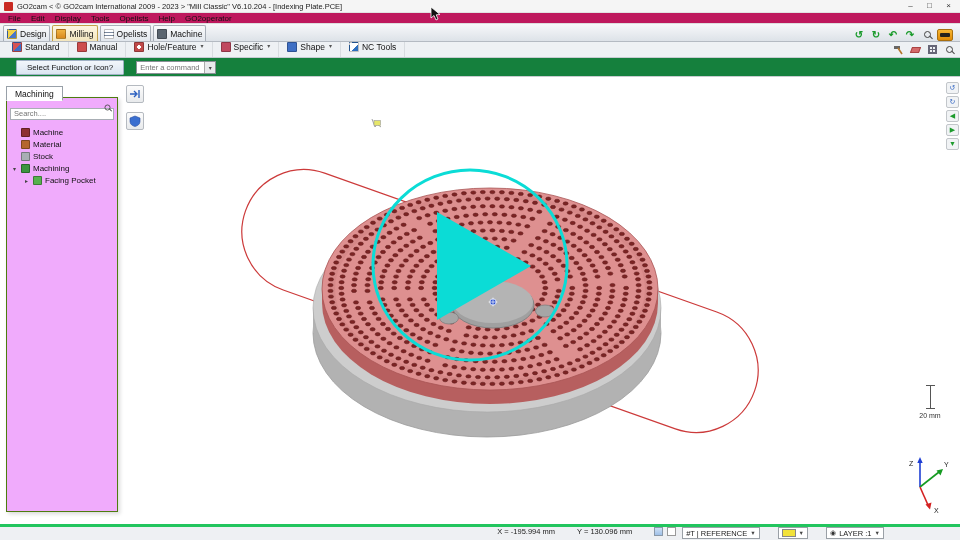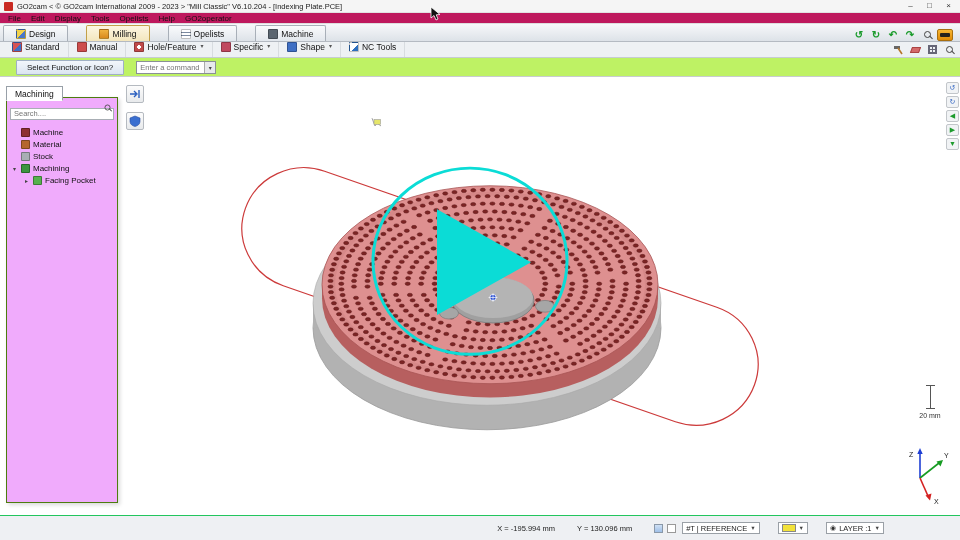--- a/index.html
+++ b/index.html
@@ -9,21 +9,21 @@
 .titlebar{height:13px;background:#f5f5f5;display:flex;align-items:center;padding:0 2px;border-bottom:1px solid #e2e2e2}
 .app-icon{width:9px;height:9px;background:#c92a22;border-radius:1px;margin:0 4px 0 2px;flex:none}
 .title{font-size:7.5px;color:#222;flex:1;white-space:nowrap;overflow:hidden}
 .win-controls{display:flex}
 .win-btn{width:19px;height:12px;font-size:8px;line-height:12px;text-align:center;color:#333;cursor:default}
 
 .menubar{height:11px;background:#be185d;display:flex;align-items:center;padding-left:3px;border-bottom:1px solid #ddd}
 .menu-item{font-size:8px;padding:0 5px;color:#111}
 
 .tabrow{height:18px;background:linear-gradient(#f7f8fa,#dde2e8);border-bottom:1px solid #b4bac2;display:flex;align-items:flex-end;padding:0 3px}
-.tab{display:flex;align-items:center;gap:3px;height:16px;padding:0 12px;margin-right:18px;border:1px solid #a8afb8;border-bottom:none;border-radius:2px 2px 0 0;background:linear-gradient(#fafbfc,#e2e7ed);font-size:8.5px}
+.tab{display:flex;align-items:center;gap:3px;height:16px;padding:0 3px;margin-right:2px;border:1px solid #a8afb8;border-bottom:none;border-radius:2px 2px 0 0;background:linear-gradient(#fafbfc,#e2e7ed);font-size:8.5px}
 .tab.active{background:linear-gradient(#fdf6e2,#f3e6bd);border-color:#c2a049}
 .tab-ico{width:10px;height:10px;border-radius:1px;border:1px solid rgba(0,0,0,.25);flex:none}
 .ti-design{background:linear-gradient(135deg,#f2d24b 55%,#4a77c9 55%)}
 .ti-milling{background:linear-gradient(#f0b340,#d98a1d)}
 .ti-opelists{background:repeating-linear-gradient(#fff 0 2px,#7b8aa0 2px 3px)}
 .ti-machine{background:#5a6570}
 .cluster{margin-left:auto;display:flex;align-items:center;gap:3px;padding-right:4px}
 .ibtn{min-width:14px;height:13px;display:flex;align-items:center;justify-content:center;font-size:10px;line-height:10px;border-radius:2px}
 .ibtn.green{color:#1a9b2c;font-weight:bold}
 .go-badge{width:16px;height:12px;background:linear-gradient(#f7b733,#df8a06);border:1px solid #a86f10;border-radius:2px;display:flex;align-items:center;justify-content:center}
@@ -37,21 +37,21 @@
 .ti-standard{background:linear-gradient(135deg,#d65454 50%,#3f6fc4 50%)}
 .ti-manual{background:#cd4d4d}
 .ti-hole{background:radial-gradient(circle at 50% 50%,#fff 0 2px,#c04a4a 2px)}
 .ti-specific{background:#c0485f}
 .ti-shape{background:#3f6fc4}
 .ti-nc{background:linear-gradient(135deg,#fff 60%,#2e6fbe 60%)}
 .dd{font-size:6px;color:#555;margin-left:1px}
 .eraser{width:9px;height:6px;background:#d46a6a;border:1px solid #a44;transform:skewX(-20deg)}
 .grid-ico{width:9px;height:9px;border:1px solid #667;background:linear-gradient(#667 1px,transparent 1px) 0 0/3px 3px,linear-gradient(90deg,#667 1px,transparent 1px) 0 0/3px 3px}
 
-.cmdrow{height:19px;background:#bef264;border-bottom:1px solid #c8ccd0;display:flex;align-items:center;padding-left:16px;gap:12px}
+.cmdrow{height:19px;background:#15803d;border-bottom:1px solid #c8ccd0;display:flex;align-items:center;padding-left:16px;gap:12px}
 .prompt-box{background:linear-gradient(#f2f6fb,#dbe5f1);border:1px solid #9fb0c4;padding:2px 10px;font-size:8px;border-radius:1px}
 .cmd-combo{display:flex;align-items:center;border:1px solid #8a9096;background:#fff;height:13px;width:80px}
 .cmd-input{flex:1;min-width:0;border:none;outline:none;font-size:7.5px;padding:0 3px;color:#333;font-family:Liberation Sans, sans-serif}
 .combo-caret{width:11px;height:100%;background:#e8eaec;border-left:1px solid #aaa;font-size:6px;display:flex;align-items:center;justify-content:center;color:#444}
 
 .main{flex:1;position:relative;background:#fff;overflow:hidden}
 .scene{position:absolute;inset:0;width:100%;height:100%}
 
 .sidebar{position:absolute;left:6px;top:6px;bottom:12px;width:112px;z-index:10}
 .side-tab{display:inline-block;border:1px solid #98a0a8;border-bottom:1px solid #fff;background:#fff;padding:2px 8px 1px;font-size:8.5px;position:relative;z-index:2}
@@ -75,21 +75,21 @@
 
 .scale{position:absolute;right:12px;top:308px;width:36px;display:flex;flex-direction:column;align-items:center;font-size:7px;color:#333;z-index:8}
 .scale-line{width:1px;height:24px;background:#555;position:relative;margin-bottom:3px}
 .scale-line::before,.scale-line::after{content:"";position:absolute;left:-4px;width:9px;height:1px;background:#555}
 .scale-line::before{top:0}.scale-line::after{bottom:0}
 
 .triad{position:absolute;right:8px;bottom:10px;z-index:8}
 
 .cursor{position:absolute;left:430px;top:6px;z-index:60;pointer-events:none}
 
-.statusbar{height:25px;background:#eef0f3;border-top:1px solid #22c55e;display:flex;align-items:center;font-size:7.5px;color:#222;padding:0 4px}
+.statusbar{height:16px;background:#eef0f3;border-top:3px solid #22c55e;display:flex;font-size:7.5px;color:#222;padding:0 4px}
 .s-spacer{flex:1}
 .s-gap{width:22px}
 .s-text{white-space:nowrap}
 .s-ico1{width:9px;height:9px;border:1px solid #8a98a8;background:linear-gradient(#cfe0f4,#9fc0e8);margin-right:4px}
 .s-ico2{width:9px;height:9px;border:1px solid #999;background:#fff;margin-right:6px}
 .s-combo{display:flex;align-items:center;gap:3px;border:1px solid #9aa0a6;background:#fff;height:12px;padding:0 3px;margin-right:18px;white-space:nowrap}
 .s-caret{font-size:5.5px;color:#444}
 .swatch{width:14px;height:8px;background:#f2e23a;border:1px solid #888}
 .eye{font-size:7px;color:#333;line-height:8px}
 .s-end{width:54px}

